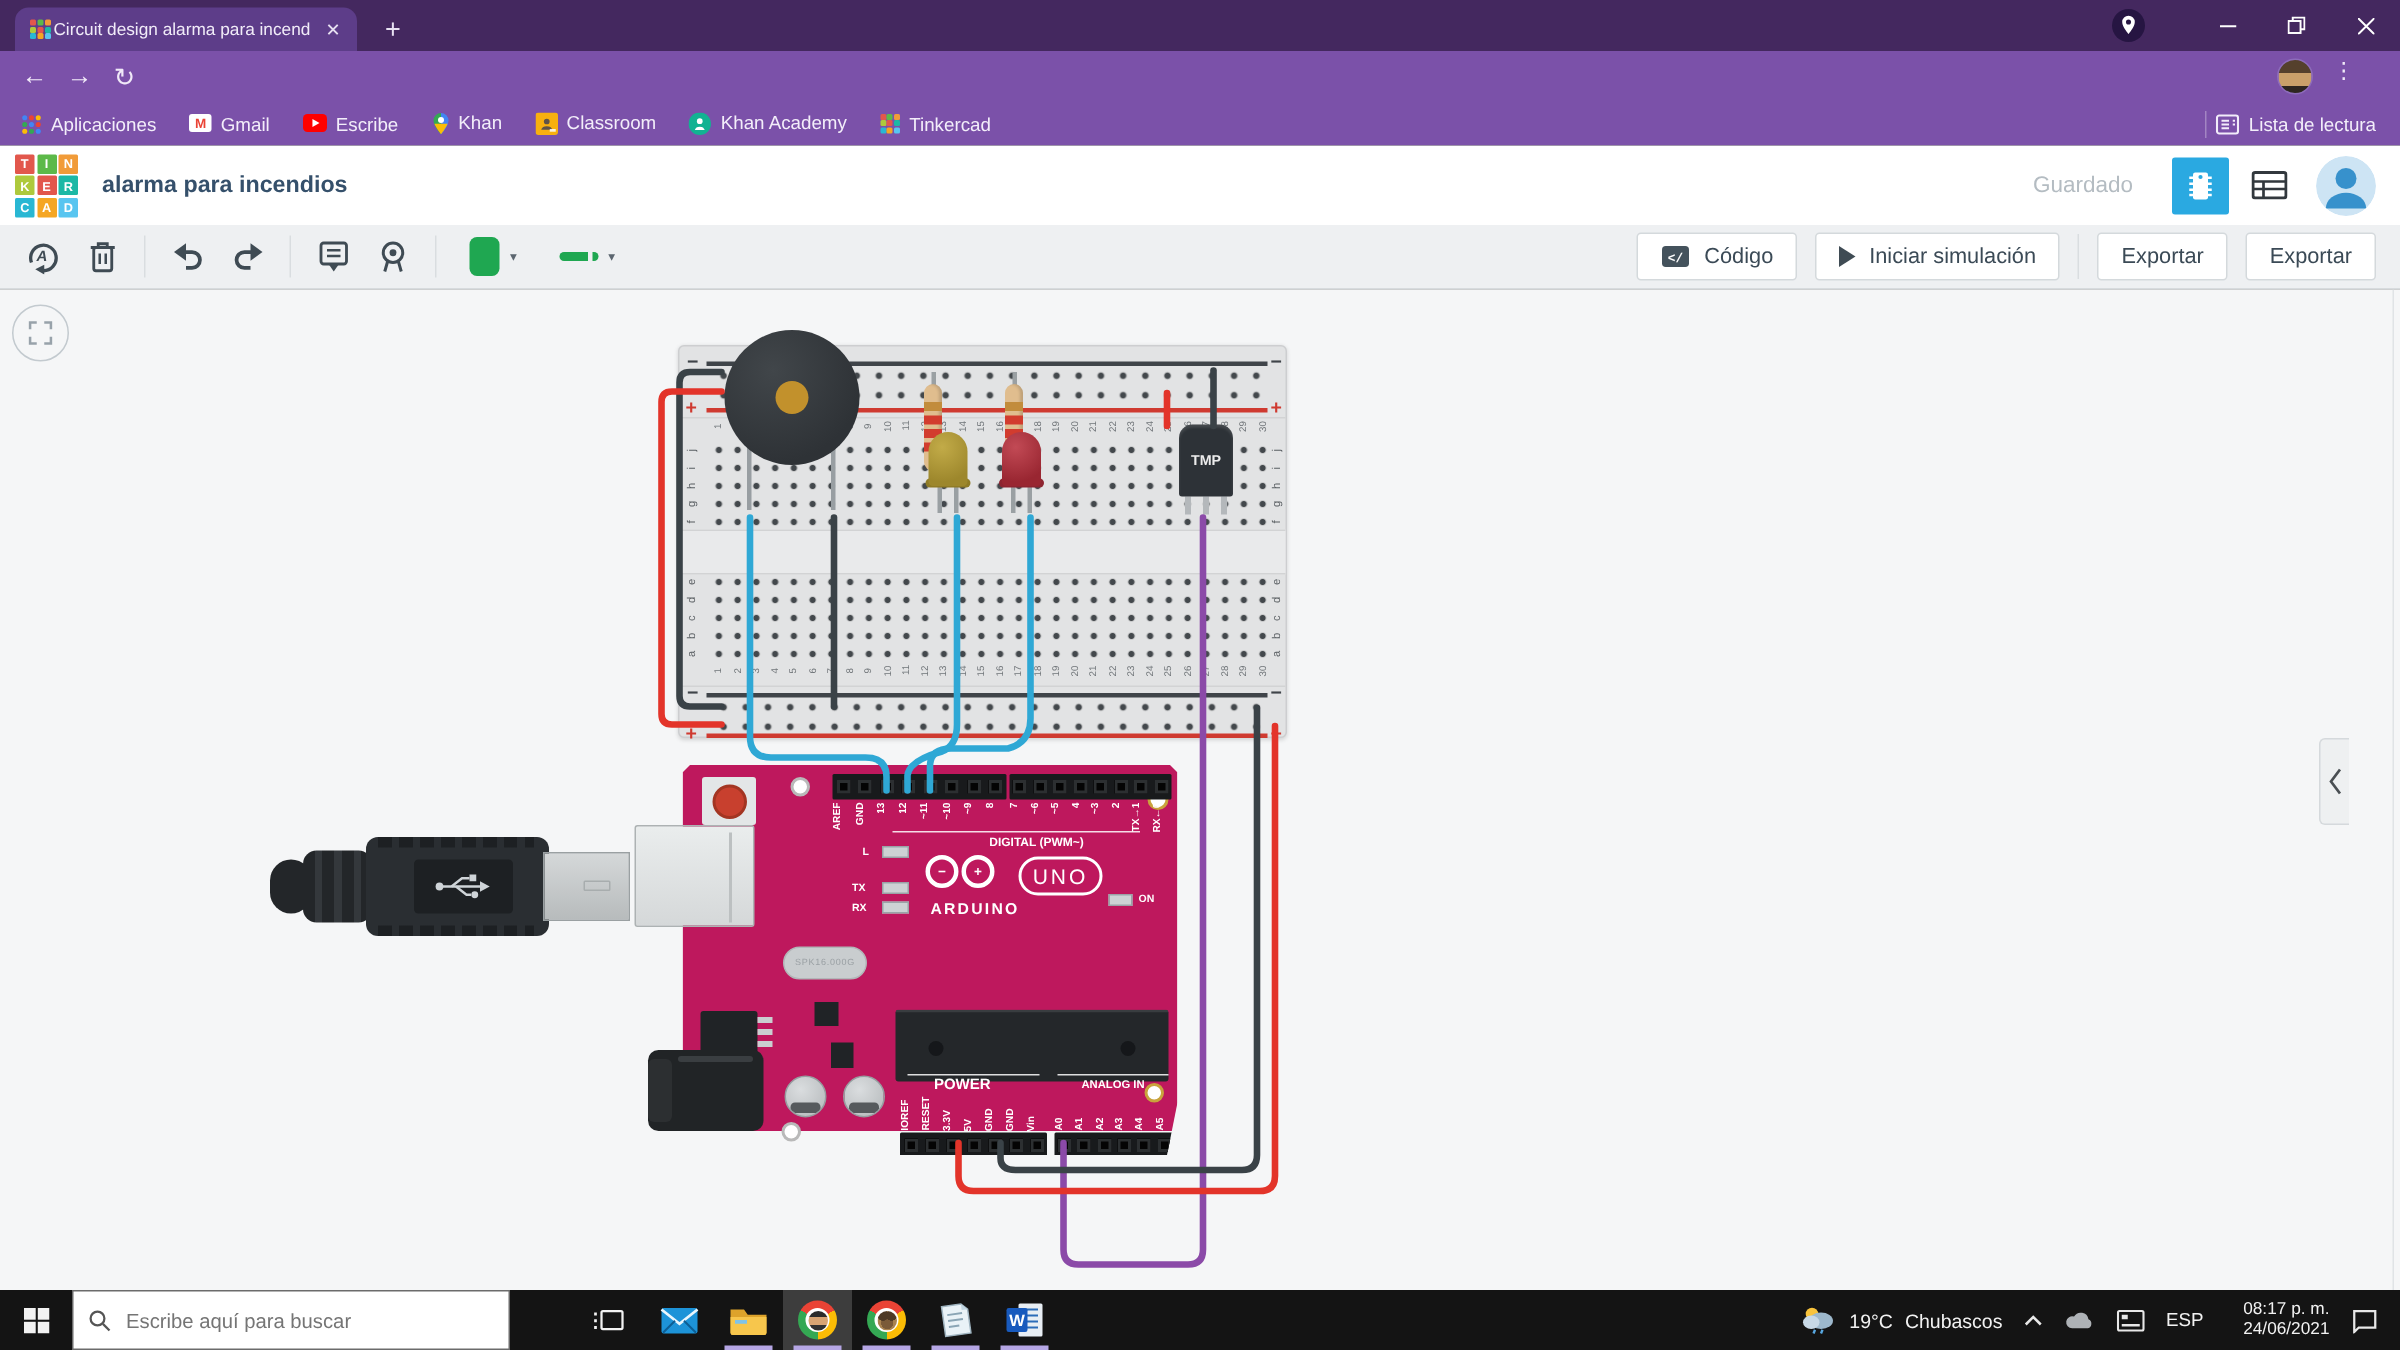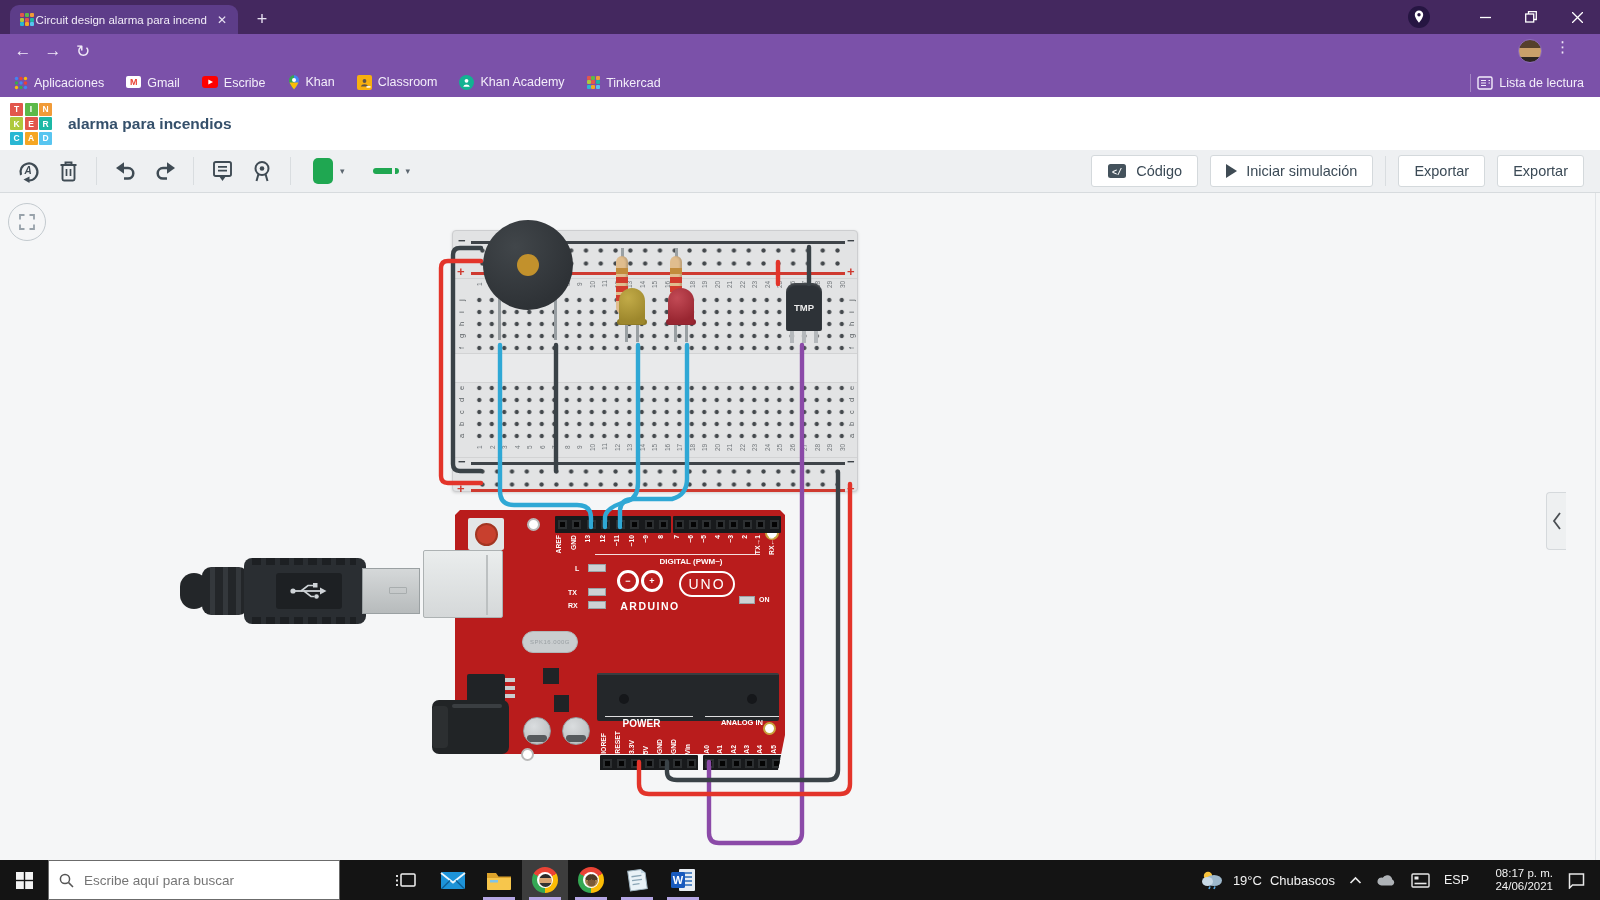--- a/index.html
+++ b/index.html
@@ -77,21 +77,21 @@
   .bb-sym.minus{color:#3f4449;}
   .bb-sym.plus{color:#cf3a30;}
   .bb-groove{position:absolute;left:0;width:100%;height:1px;background:#d2d3d4;}
   .bb-channel{position:absolute;left:0;top:122px;width:100%;height:30px;background:#e9eaeb;border-top:1px solid #d2d3d4;border-bottom:1px solid #d2d3d4;}
   .bb-numbers{position:absolute;display:flex;height:18px;}
   .bb-numbers span{flex:1;display:flex;justify-content:center;align-items:center;writing-mode:vertical-rl;transform:rotate(180deg);font-size:6.5px;color:#72777b;}
   .bb-letters{position:absolute;width:12px;display:flex;flex-direction:column;}
   .bb-letters span{height:12px;display:flex;align-items:center;justify-content:center;writing-mode:vertical-rl;transform:rotate(180deg);font-size:7.5px;color:#5c6165;}
 
   
-  .pcb{position:absolute;left:455px;top:317px;width:330px;height:244px;background:#b91c1c;clip-path:polygon(5px 0,325px 0,330px 5px,330px 542px,330px 225px,323px 260px,5px 260px,0 255px,0 5px);}
+  .pcb{position:absolute;left:455px;top:317px;width:330px;height:244px;background:#be185d;clip-path:polygon(5px 0,325px 0,330px 5px,330px 542px,330px 225px,323px 260px,5px 260px,0 255px,0 5px);}
   .pcb{clip-path:polygon(5px 0,325px 0,330px 5px,330px 225px,323px 260px,5px 260px,0 255px,0 5px);}
   .pin-bar{position:absolute;background:#181a1c;display:flex;align-items:center;justify-content:space-around;border-radius:1px;}
   .pin{width:9px;height:9px;background:#040404;box-shadow:inset 0 0 0 2px #2c2f31;}
   .pin-labels{position:absolute;display:flex;}
   .pin-labels.hang{align-items:flex-start;}
   .pin-labels.rise{align-items:flex-end;}
   .pin-labels span{flex:1;display:flex;justify-content:center;writing-mode:vertical-rl;transform:rotate(180deg);font-size:6.8px;font-weight:bold;color:#fff;white-space:nowrap;}
   .silk{position:absolute;color:#fff;font-weight:bold;}
   .silk-line{position:absolute;height:1.2px;background:rgba(255,255,255,.85);}
   .logo-ring{position:absolute;width:22px;height:22px;border:3.5px solid #fff;border-radius:50%;display:flex;align-items:center;justify-content:center;color:#fff;font-size:9px;font-weight:bold;}
@@ -307,20 +307,43 @@
         <span class="lg-cell" style="background: rgb(92, 185, 73); display: flex; align-items: center; justify-content: center; border-radius: 1px; color: rgb(255, 255, 255); font-weight: bold; font-size: 8.5px;">I</span>
         <span class="lg-cell" style="background: rgb(241, 155, 56); display: flex; align-items: center; justify-content: center; border-radius: 1px; color: rgb(255, 255, 255); font-weight: bold; font-size: 8.5px;">N</span>
         <span class="lg-cell" style="background: rgb(174, 201, 60); display: flex; align-items: center; justify-content: center; border-radius: 1px; color: rgb(255, 255, 255); font-weight: bold; font-size: 8.5px;">K</span>
         <span class="lg-cell" style="background: rgb(226, 87, 76); display: flex; align-items: center; justify-content: center; border-radius: 1px; color: rgb(255, 255, 255); font-weight: bold; font-size: 8.5px;">E</span>
         <span class="lg-cell" style="background: rgb(28, 184, 165); display: flex; align-items: center; justify-content: center; border-radius: 1px; color: rgb(255, 255, 255); font-weight: bold; font-size: 8.5px;">R</span>
         <span class="lg-cell" style="background: rgb(41, 183, 211); display: flex; align-items: center; justify-content: center; border-radius: 1px; color: rgb(255, 255, 255); font-weight: bold; font-size: 8.5px;">C</span>
         <span class="lg-cell" style="background: rgb(245, 166, 35); display: flex; align-items: center; justify-content: center; border-radius: 1px; color: rgb(255, 255, 255); font-weight: bold; font-size: 8.5px;">A</span>
         <span class="lg-cell" style="background: rgb(88, 197, 240); display: flex; align-items: center; justify-content: center; border-radius: 1px; color: rgb(255, 255, 255); font-weight: bold; font-size: 8.5px;">D</span>
       </div>
     <span class="tc-title">alarma para incendios</span>
+    <div class="tc-right">
+      <span class="saved">Guardado</span>
+      <div class="sq-btn chip-btn">
+        <svg width="20" height="26">
+            <rect x="5" y="4" width="10" height="18" rx="1.5" fill="#fff"></rect>
+            <path d="M2.5 7.5 h2.5 M2.5 11.5 h2.5 M2.5 15.5 h2.5 M2.5 19 h2.5 M15 7.5 h2.5 M15 11.5 h2.5 M15 15.5 h2.5 M15 19 h2.5" stroke="#fff" stroke-width="1.7"></path>
+            <circle cx="10" cy="7" r="1.4" fill="#2aa9e1"></circle>
+          </svg>
+      </div>
+      <div class="sq-btn list-btn">
+        <svg width="24" height="19">
+            <rect x="1" y="1" width="22" height="17" rx="1.5" stroke="#32383d" stroke-width="2" fill="none"></rect>
+            <path d="M1 7 h22 M1 12 h22 M8 7 v11" stroke="#32383d" stroke-width="1.8"></path>
+          </svg>
+      </div>
+      <div class="tc-avatar">
+        <svg width="40" height="40">
+            <circle cx="20" cy="20" r="20" fill="#cde4f4"></circle>
+            <circle cx="20" cy="15" r="7" fill="#3791cc"></circle>
+            <path d="M6.5 35 a13.5 10.5 0 0 1 27 0 z" fill="#3791cc"></path>
+          </svg>
+      </div>
+    </div>
   </div>
 
   <div class="tc-toolbar">
     <span class="tool-ico">
       <svg width="24" height="23">
           <path d="M5 15 A8.5 8.5 0 1 1 13 20.5" stroke="#3f4b54" stroke-width="2.2" fill="none"></path>
           <polygon points="13.5,23 7.5,19.5 13.5,16.5" fill="#3f4b54"></polygon>
           <text x="12" y="14" font-size="10" font-weight="bold" font-style="italic" fill="#3f4b54" text-anchor="middle">A</text>
         </svg>
     </span>

